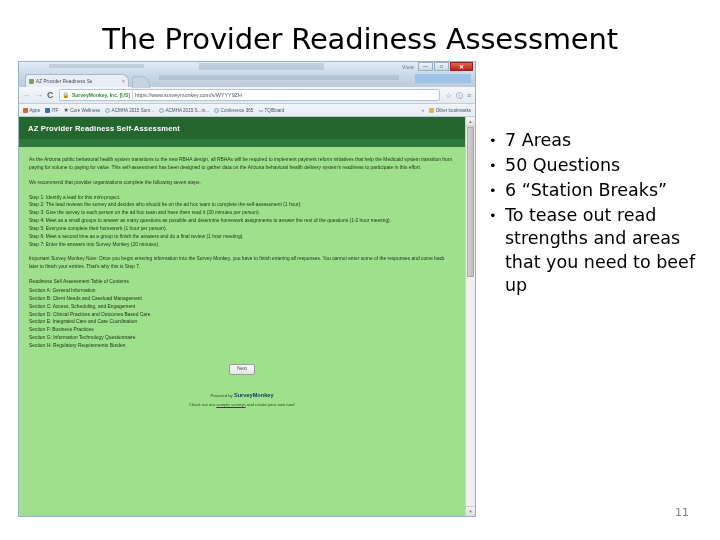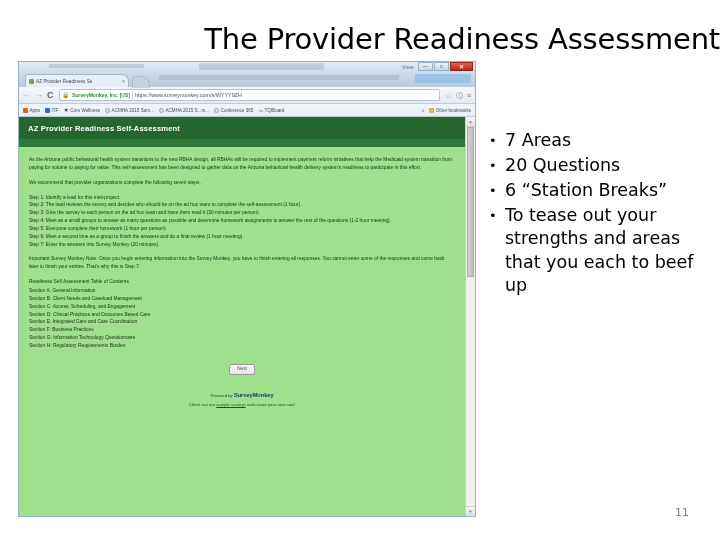--- a/index.html
+++ b/index.html
@@ -14,21 +14,21 @@
     overflow: hidden;
     position: relative;
   }
 
   
   .slide-title {
     position: absolute;
     top: 22px;
     left: 0;
     width: 720px;
-    text-align: right;
+    text-align: center;
     font-size: 29px;
     font-weight: 400;
     color: #000000;
     letter-spacing: -0.2px;
     font-family: "DejaVu Sans", sans-serif;
   }
 
   
   .browser-window {
     position: absolute;
@@ -558,25 +558,25 @@
   <div class="statusbar"></div>
 </div>
 
 <div class="bullets">
   <div class="bullet-row">
     <span class="bullet-dot">•</span>
     <span class="bullet-text">7 Areas</span>
   </div>
   <div class="bullet-row">
     <span class="bullet-dot">•</span>
-    <span class="bullet-text">20 Questions</span>
+    <span class="bullet-text">50 Questions</span>
   </div>
   <div class="bullet-row">
     <span class="bullet-dot">•</span>
     <span class="bullet-text">6 “Station Breaks”</span>
   </div>
   <div class="bullet-row">
     <span class="bullet-dot">•</span>
-    <span class="bullet-text">To tease out your strengths and areas that you each to beef up</span>
+    <span class="bullet-text">To tease out read strengths and areas that you need to beef up</span>
   </div>
 </div>
 
 <div class="page-number">11</div>
 
 </body></html>

